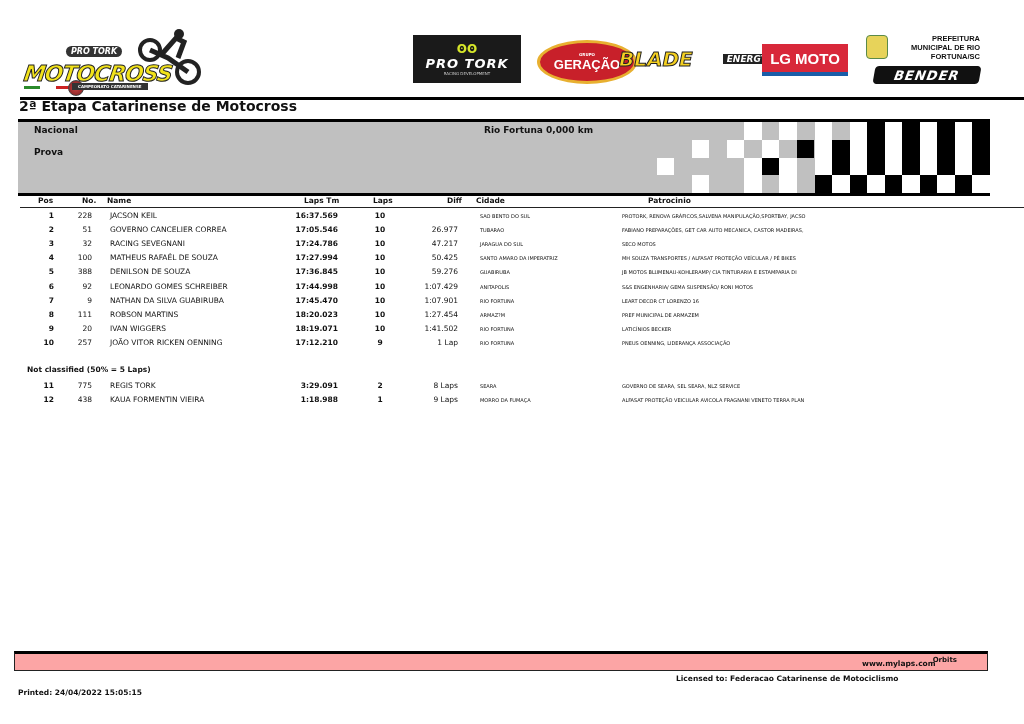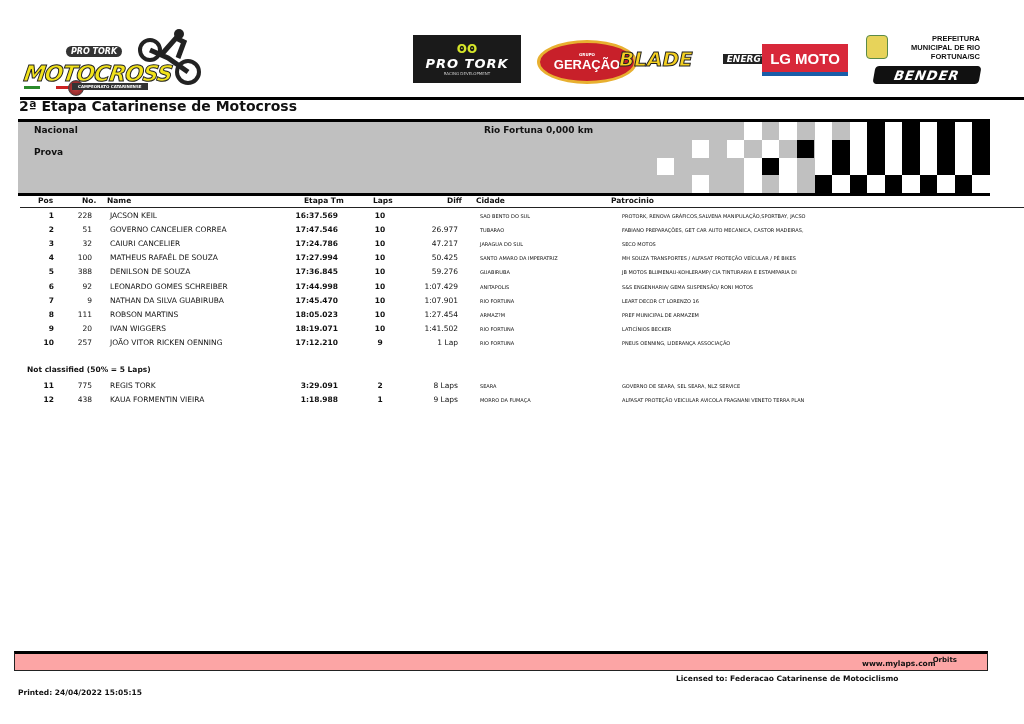--- a/index.html
+++ b/index.html
@@ -188,52 +188,52 @@
       <div class="cell" style="left: 280.8px; top: 53.25px; width: 17.55px; height: 17.75px; background: rgb(0, 0, 0);"></div>
       <div class="cell" style="left: 298.35px; top: 53.25px; width: 17.55px; height: 17.75px; background: rgb(255, 255, 255);"></div>
       <div class="cell" style="left: 315.9px; top: 53.25px; width: 17.55px; height: 17.75px; background: rgb(0, 0, 0);"></div>
       <div class="cell" style="left: 333.45px; top: 53.25px; width: 17.55px; height: 17.75px; background: rgb(255, 255, 255);"></div>
     </div>
 </div>
 
 <span class="th" style="left:38px;">Pos</span>
 <span class="th" style="left:82px;">No.</span>
 <span class="th" style="left:107px;">Name</span>
-<span class="th" style="left:304px;">Etapa Tm</span>
+<span class="th" style="left:304px;">Laps Tm</span>
 <span class="th" style="left:373px;">Laps</span>
 <span class="th" style="left:447px;">Diff</span>
 <span class="th" style="left:476px;">Cidade</span>
-<span class="th" style="left:611px;">Patrocinio</span>
+<span class="th" style="left:648px;">Patrocinio</span>
 <div class="abs head-rule"></div>
 
 <div id="rows">
   <div class="row" style="top:209px;">
     <span class="c pos">1</span>
     <span class="c no">228</span>
     <span class="c name">JACSON KEIL</span>
     <span class="c tot">16:37.569</span>
     <span class="c laps">10</span>
     <span class="c diff"></span>
     <span class="c city">SAO BENTO DO SUL</span>
     <span class="c spon">PROTORK, RENOVA GRÁFICOS,SALVENA MANIPULAÇÃO,SPORTBAY, JACSO</span>
   </div>
   <div class="row" style="top:223px;">
     <span class="c pos">2</span>
     <span class="c no">51</span>
     <span class="c name">GOVERNO CANCELIER CORREA</span>
-    <span class="c tot">17:47.546</span>
+    <span class="c tot">17:05.546</span>
     <span class="c laps">10</span>
     <span class="c diff">26.977</span>
     <span class="c city">TUBARAO</span>
     <span class="c spon">FABIANO PREPARAÇÕES, GET CAR AUTO MECANICA, CASTOR MADEIRAS,</span>
   </div>
   <div class="row" style="top:237px;">
     <span class="c pos">3</span>
     <span class="c no">32</span>
-    <span class="c name">CAIURI CANCELIER</span>
+    <span class="c name">RACING SEVEGNANI</span>
     <span class="c tot">17:24.786</span>
     <span class="c laps">10</span>
     <span class="c diff">47.217</span>
     <span class="c city">JARAGUA DO SUL</span>
     <span class="c spon">SECO MOTOS</span>
   </div>
   <div class="row" style="top:251px;">
     <span class="c pos">4</span>
     <span class="c no">100</span>
     <span class="c name">MATHEUS RAFAÉL DE SOUZA</span>
@@ -270,21 +270,21 @@
     <span class="c tot">17:45.470</span>
     <span class="c laps">10</span>
     <span class="c diff">1:07.901</span>
     <span class="c city">RIO FORTUNA</span>
     <span class="c spon">LEART DECOR CT LORENZO 16</span>
   </div>
   <div class="row" style="top:308px;">
     <span class="c pos">8</span>
     <span class="c no">111</span>
     <span class="c name">ROBSON MARTINS</span>
-    <span class="c tot">18:05.023</span>
+    <span class="c tot">18:20.023</span>
     <span class="c laps">10</span>
     <span class="c diff">1:27.454</span>
     <span class="c city">ARMAZ?M</span>
     <span class="c spon">PREF MUNICIPAL DE ARMAZEM</span>
   </div>
   <div class="row" style="top:322px;">
     <span class="c pos">9</span>
     <span class="c no">20</span>
     <span class="c name">IVAN WIGGERS</span>
     <span class="c tot">18:19.071</span>

